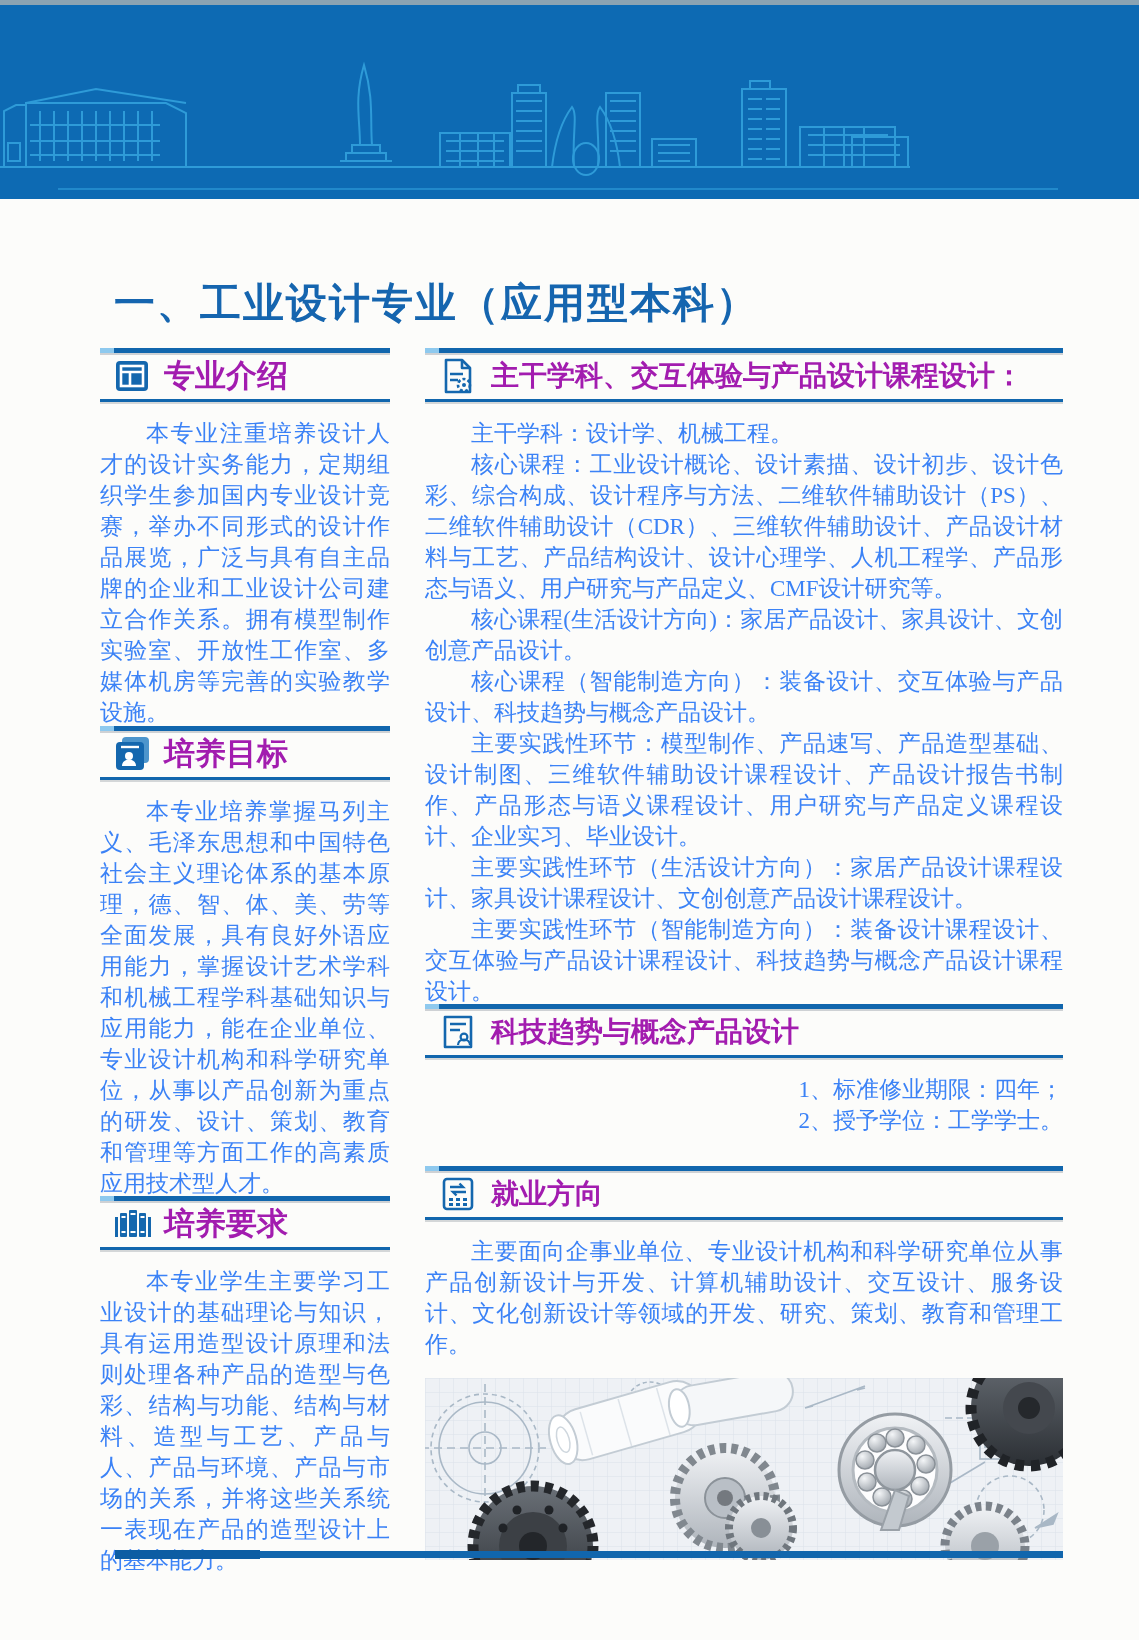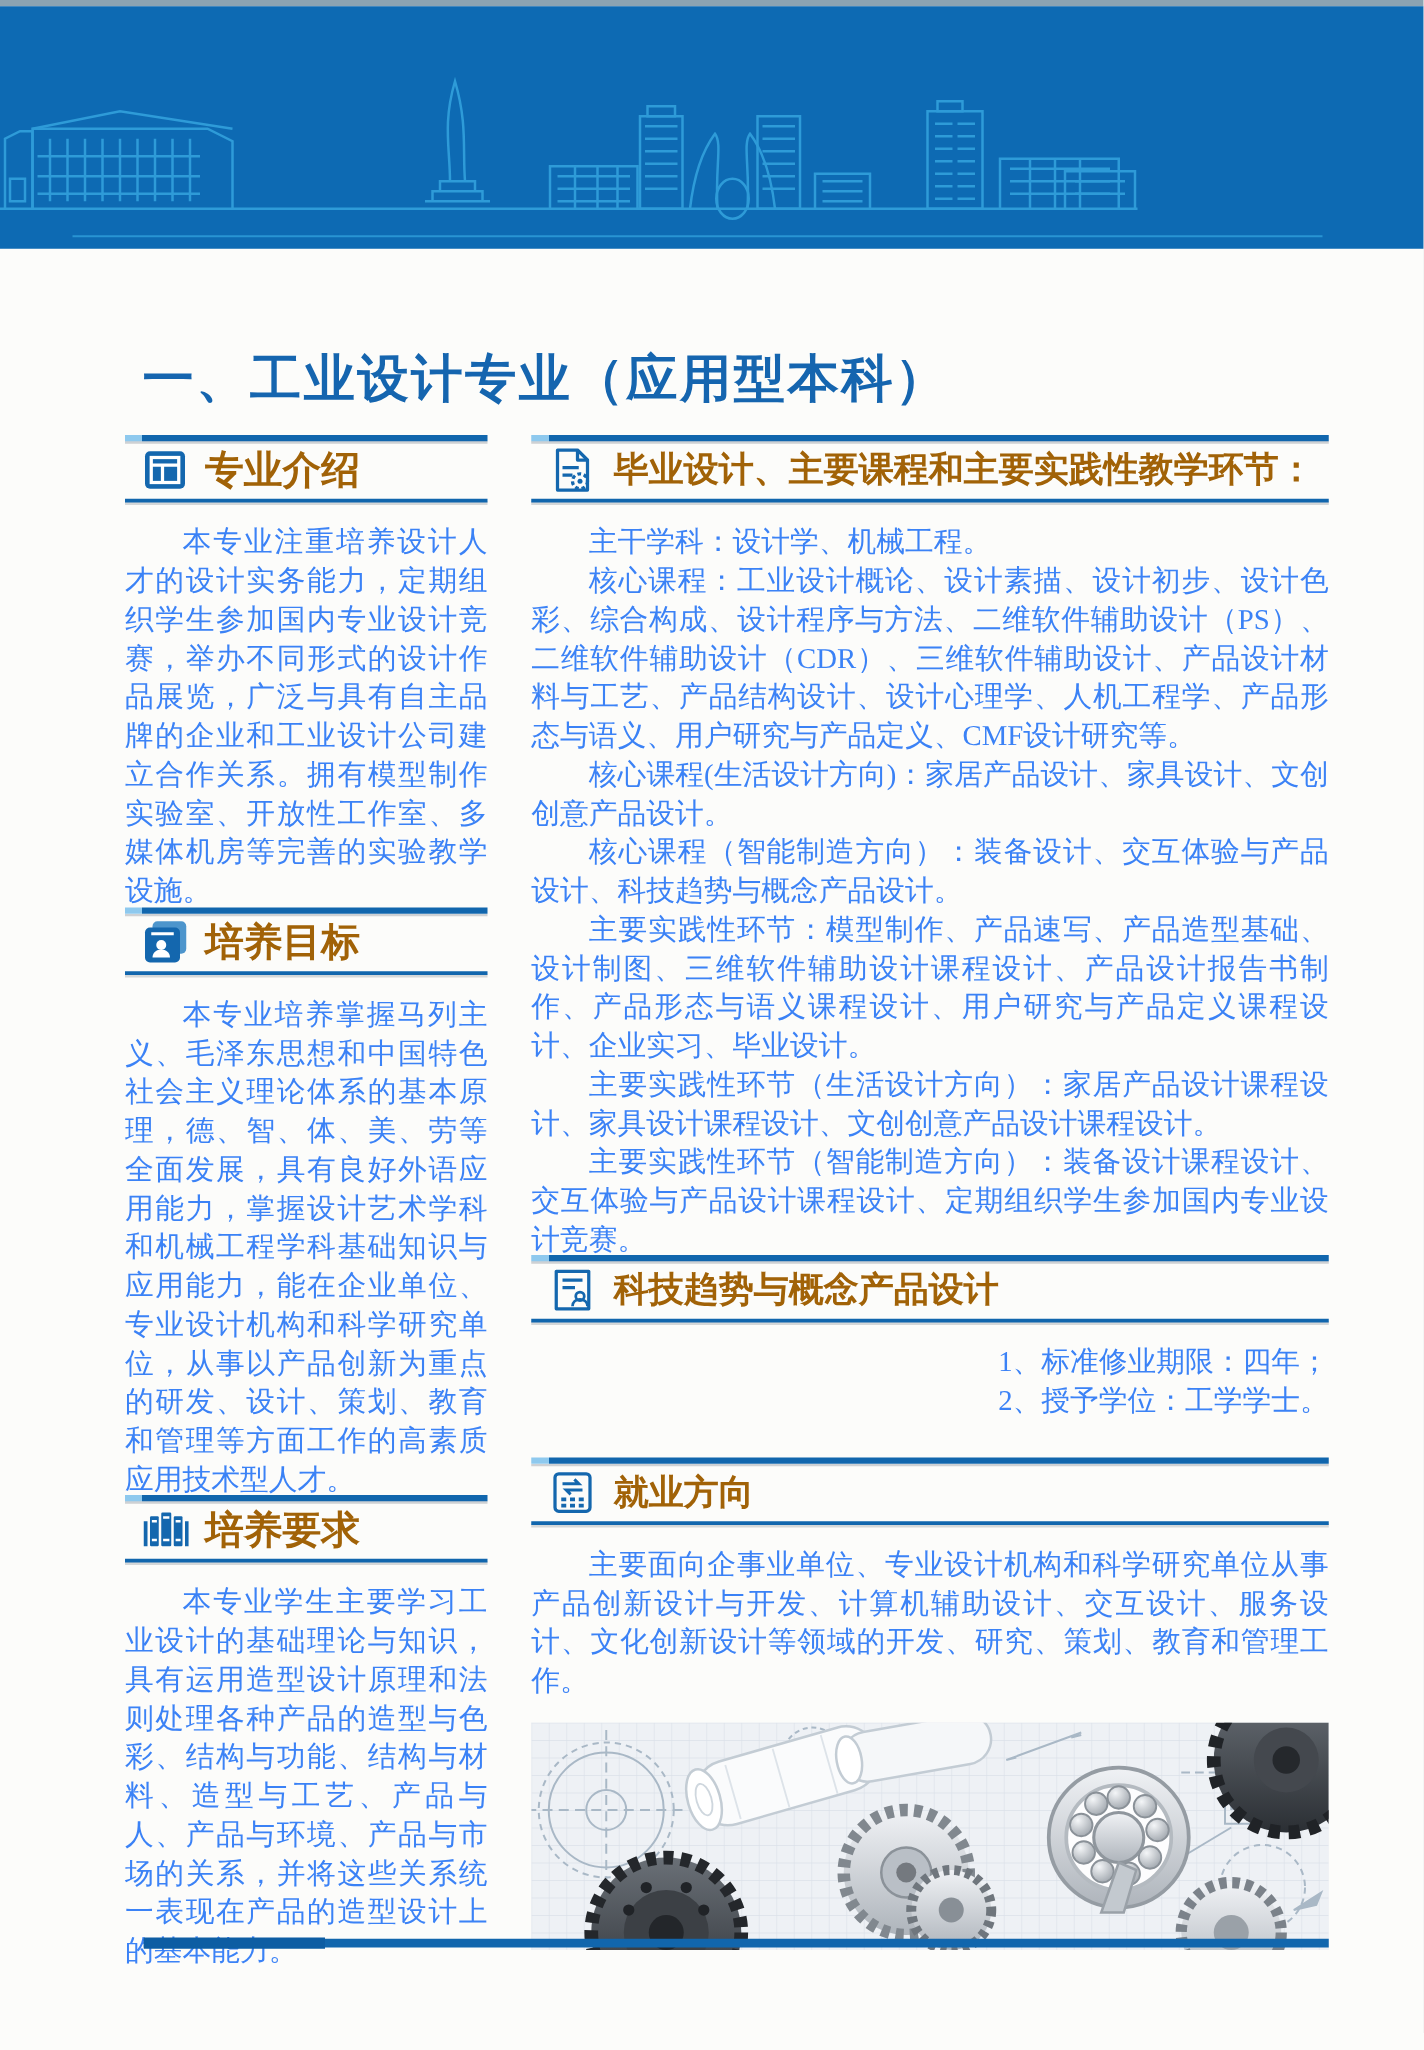--- a/index.html
+++ b/index.html
@@ -27,21 +27,21 @@
   .rule-top {
     height:5px;
     background:linear-gradient(90deg,#8ec9ee 0px,#8ec9ee 14px,#1166ad 14px);
     box-shadow:0 2px 0 rgba(120,130,140,.35);
   }
   .rule-bottom { height:3px; background:#1166ad; box-shadow:0 2px 0 rgba(120,130,140,.3); }
   .head-row { display:flex; align-items:center; gap:13px; height:46px; padding-left:13px; }
   .head-row svg { flex:0 0 auto; }
   .sec-title {
     font-family:"DejaVu Sans", sans-serif; font-weight:bold;
-    color:#a16207; font-size:31px; white-space:nowrap;
+    color:#a21caf; font-size:31px; white-space:nowrap;
   }
   .sec.r .sec-title { font-size:28px; }
 
   .body-text {
     margin:16px 0 0; font-size:23px; line-height:31px;
     color:#3b82f6; text-align:justify; word-break:break-all;
   }
   .body-text p { margin:0; text-indent:2em; }
   .body-text p.noj { text-align:right; }
 
@@ -157,31 +157,31 @@
   <div class="sec r" style="top:348px">
     <div class="rule-top"></div>
     <div class="head-row">
       <svg width="40" height="40" viewBox="0 0 40 40">
         <path d="M8 4 h16 l8 8 v24 h-24 z" fill="none" stroke="#1467ae" stroke-width="2.6" stroke-linejoin="round"></path>
         <path d="M24 4 v8 h8" fill="none" stroke="#1467ae" stroke-width="2.6" stroke-linejoin="round"></path>
         <path d="M12 18 h13 M12 24 h8" stroke="#1467ae" stroke-width="2.6"></path>
         <circle cx="26" cy="29" r="6" fill="none" stroke="#1467ae" stroke-width="2.6" stroke-dasharray="3 2.2"></circle>
         <circle cx="26" cy="29" r="2" fill="#1467ae"></circle>
       </svg>
-      <span class="sec-title">毕业设计、主要课程和主要实践性教学环节：</span>
+      <span class="sec-title">主干学科、交互体验与产品设计课程设计：</span>
     </div>
     <div class="rule-bottom"></div>
     <div class="body-text">
       <p>主干学科：设计学、机械工程。</p>
       <p>核心课程：工业设计概论、设计素描、设计初步、设计色彩、综合构成、设计程序与方法、二维软件辅助设计（PS）、二维软件辅助设计（CDR）、三维软件辅助设计、产品设计材料与工艺、产品结构设计、设计心理学、人机工程学、产品形态与语义、用户研究与产品定义、CMF设计研究等。</p>
       <p>核心课程(生活设计方向)：家居产品设计、家具设计、文创创意产品设计。</p>
       <p>核心课程（智能制造方向）：装备设计、交互体验与产品设计、科技趋势与概念产品设计。</p>
       <p>主要实践性环节：模型制作、产品速写、产品造型基础、设计制图、三维软件辅助设计课程设计、产品设计报告书制作、产品形态与语义课程设计、用户研究与产品定义课程设计、企业实习、毕业设计。</p>
       <p>主要实践性环节（生活设计方向）：家居产品设计课程设计、家具设计课程设计、文创创意产品设计课程设计。</p>
-      <p>主要实践性环节（智能制造方向）：装备设计课程设计、交互体验与产品设计课程设计、定期组织学生参加国内专业设计竞赛。</p>
+      <p>主要实践性环节（智能制造方向）：装备设计课程设计、交互体验与产品设计课程设计、科技趋势与概念产品设计课程设计。</p>
     </div>
   </div>
 
   <div class="sec r" style="top:1004px">
     <div class="rule-top"></div>
     <div class="head-row">
       <svg width="40" height="40" viewBox="0 0 40 40">
         <path d="M7 5 h26 v30 h-26 z" fill="none" stroke="#1467ae" stroke-width="2.6" stroke-linejoin="round"></path>
         <path d="M12 12 h16 M12 18 h10" stroke="#1467ae" stroke-width="2.6"></path>
         <circle cx="26" cy="25" r="3.4" fill="none" stroke="#1467ae" stroke-width="2.2"></circle>

